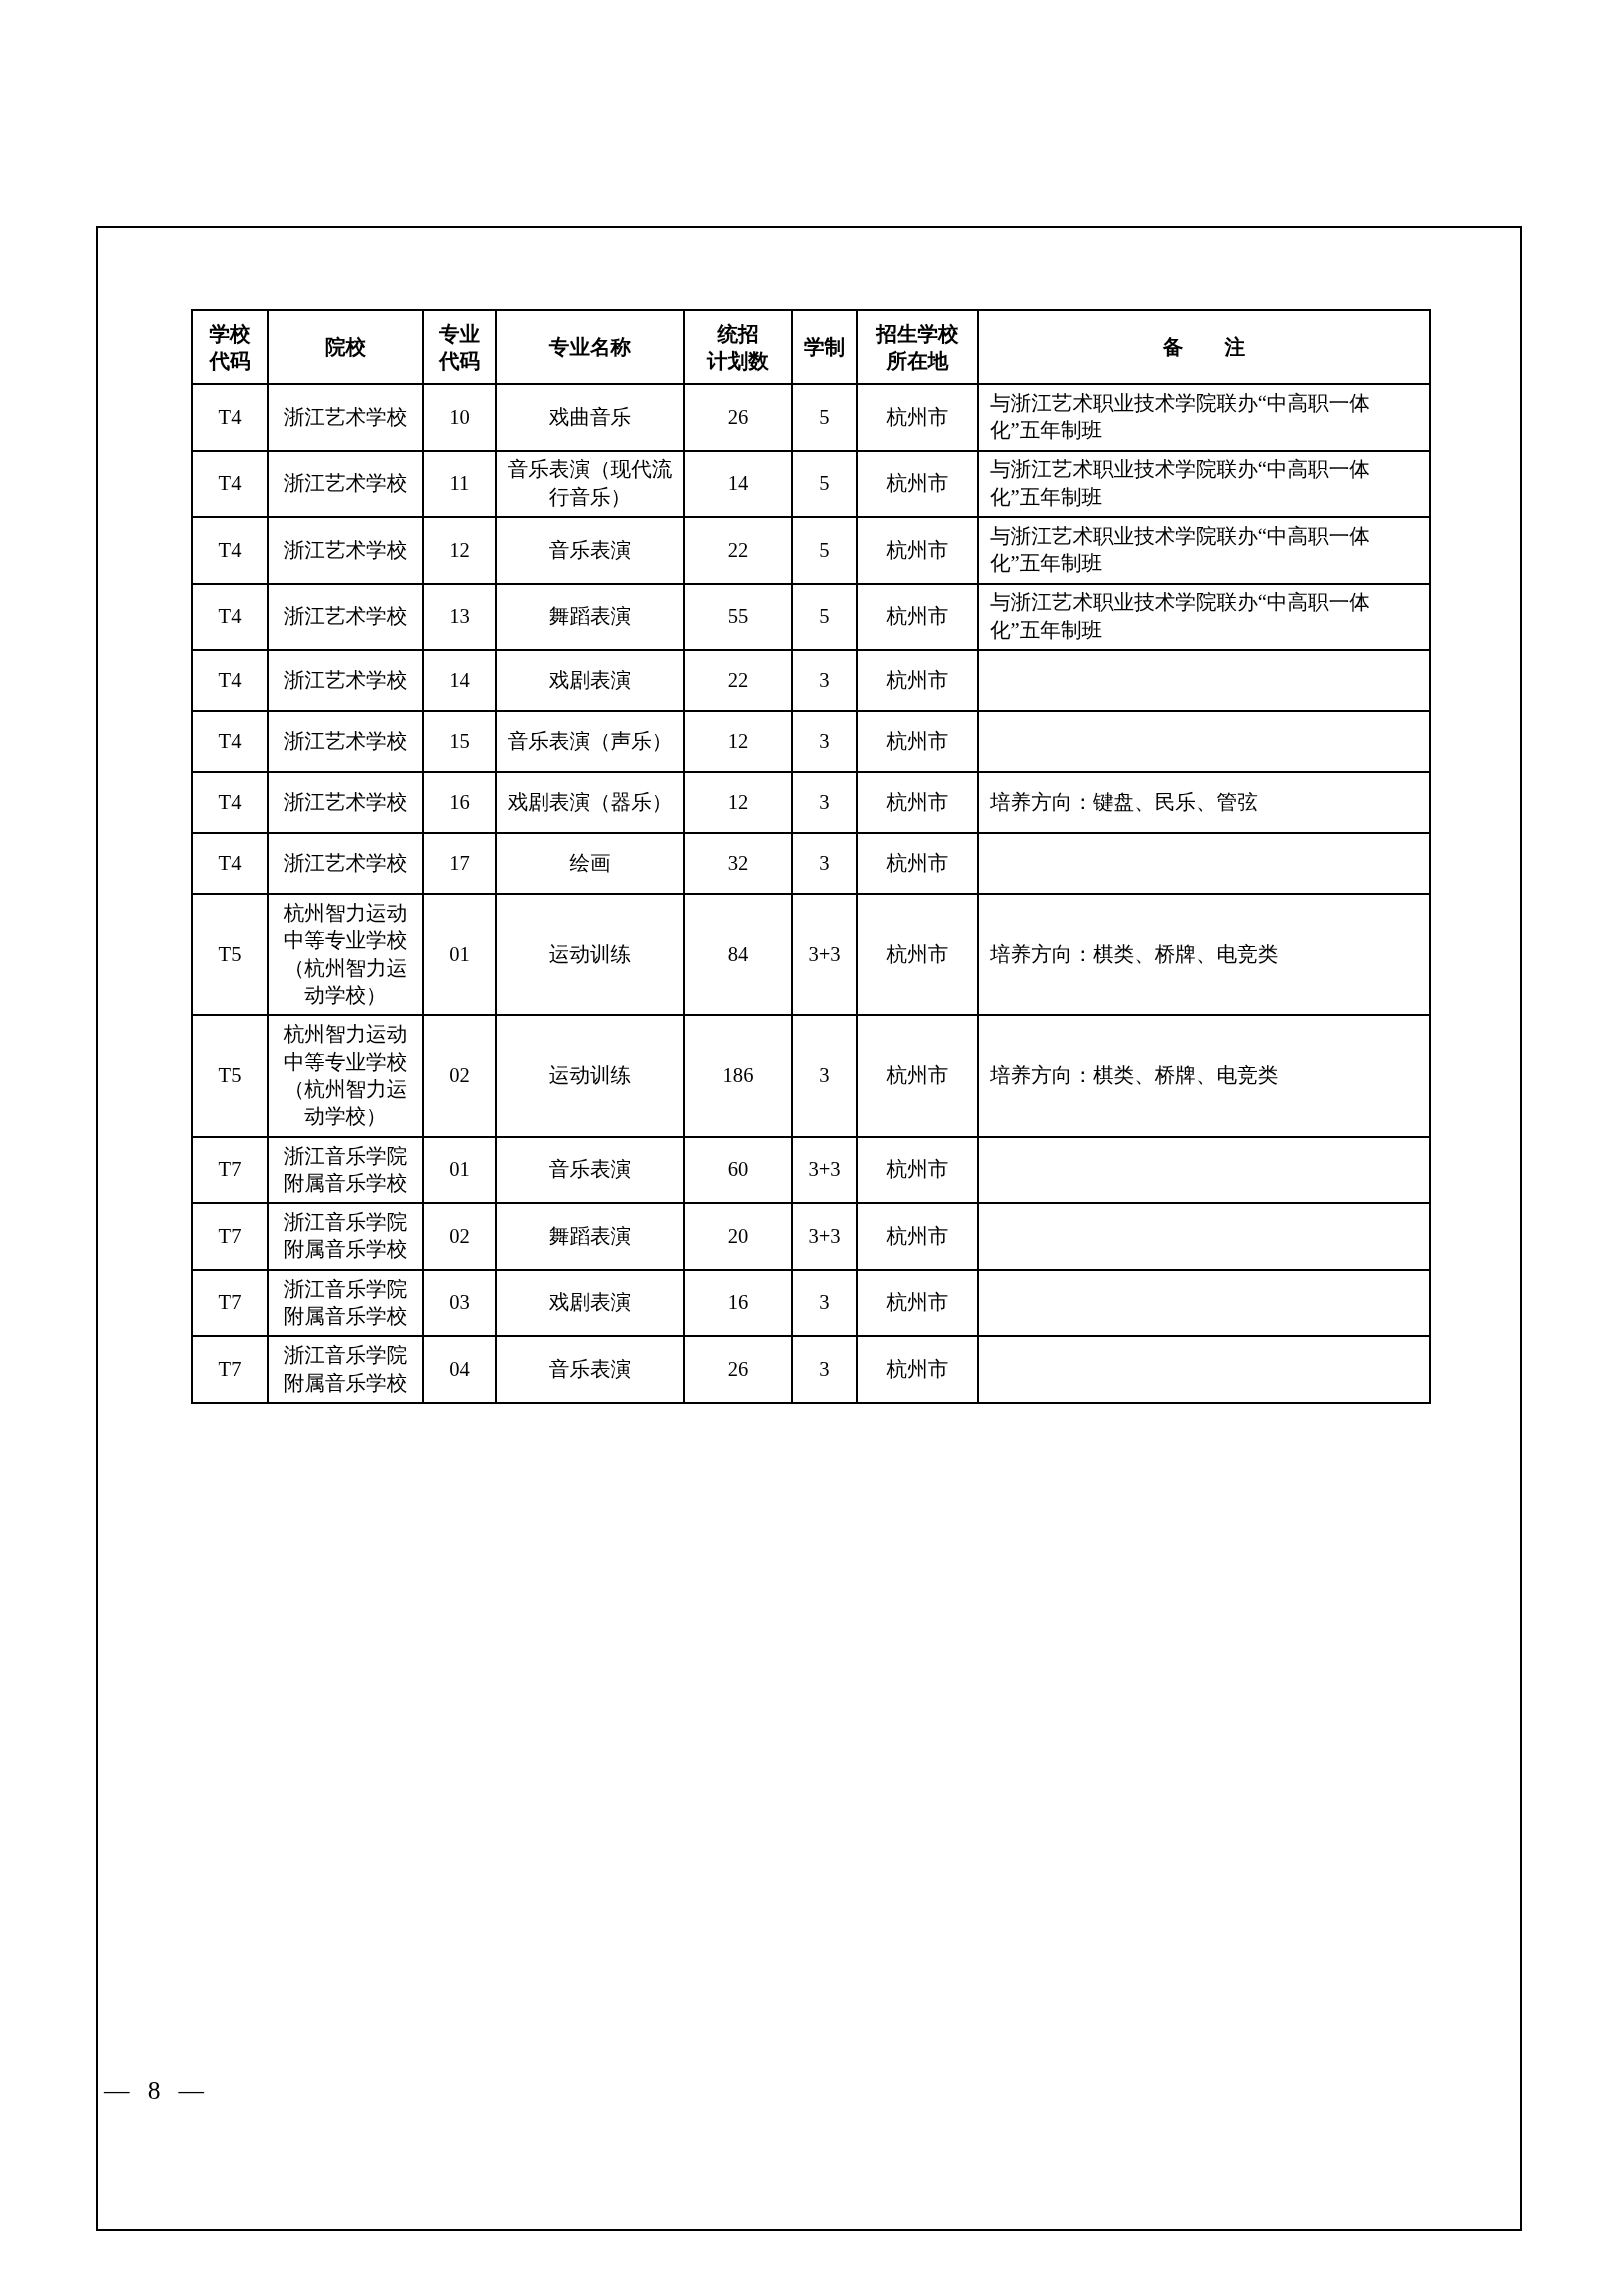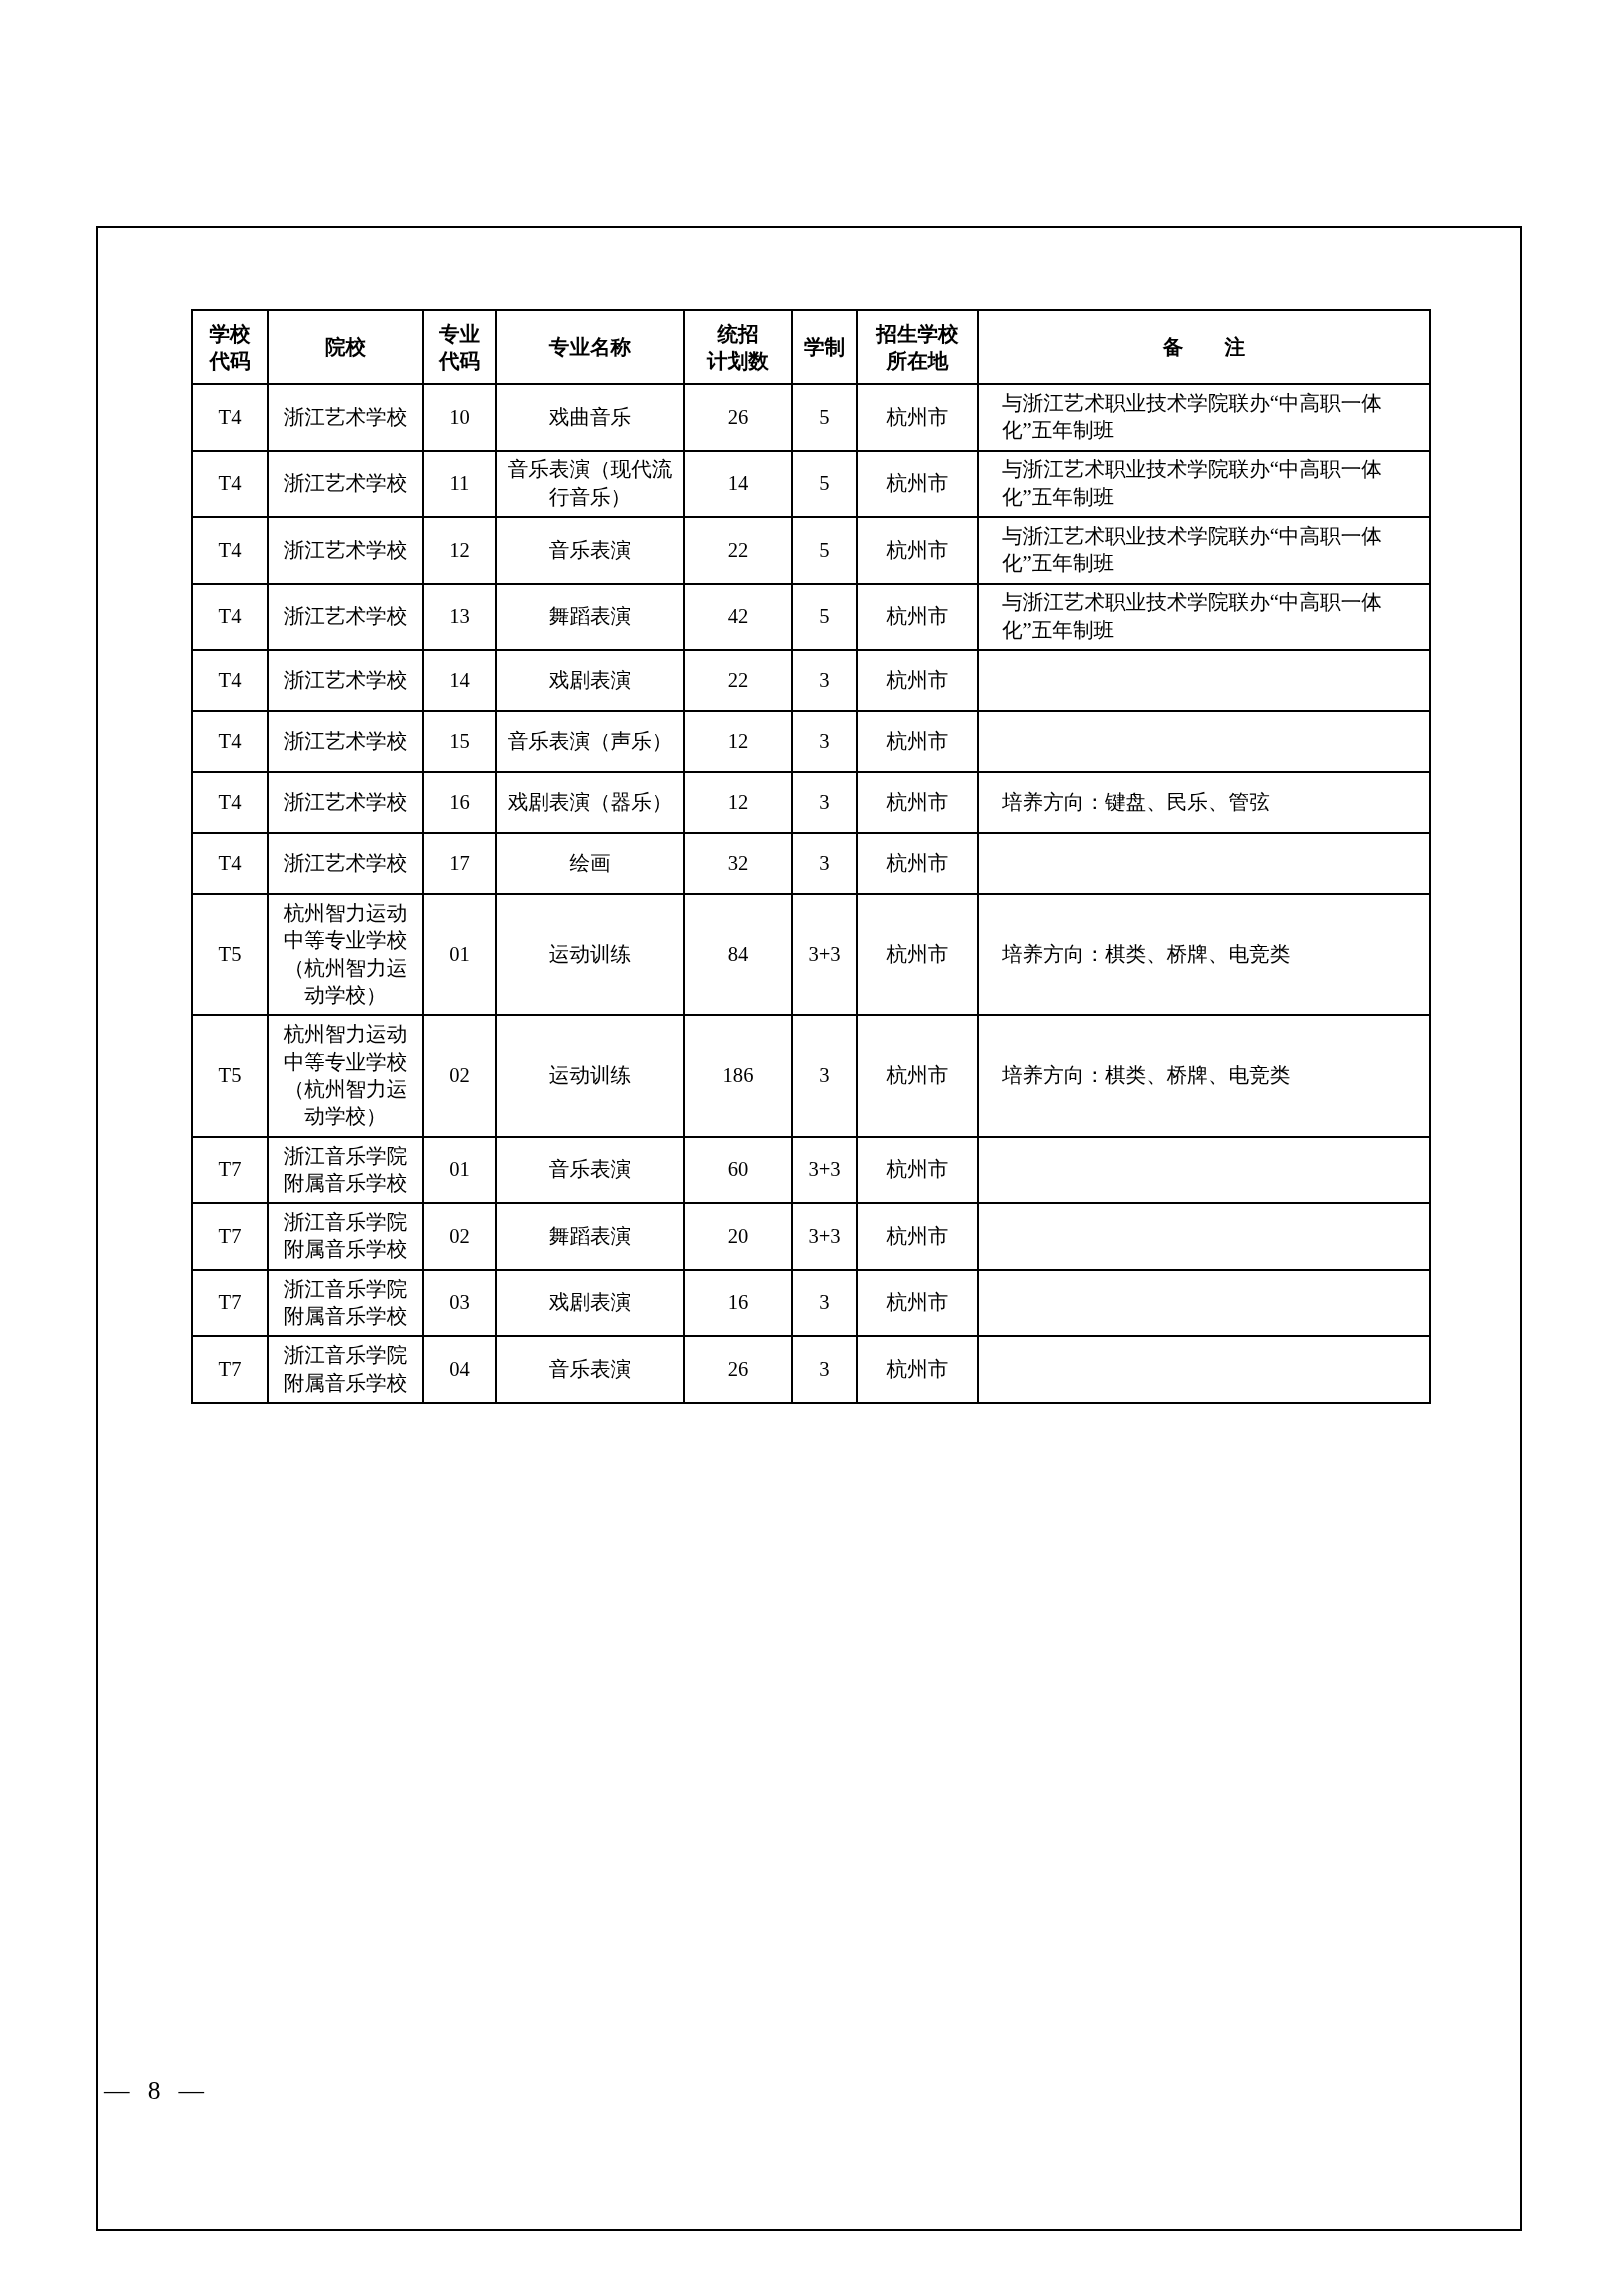--- a/index.html
+++ b/index.html
@@ -46,21 +46,21 @@
   }
   .plan-table thead th {
     font-family: "Liberation Sans", "DejaVu Sans", sans-serif;
     font-weight: bold;
     font-size: 20.6px;
   }
   .plan-table thead tr { height: 74px; }
   .plan-table tbody tr { height: 61px; }
   .plan-table td.remark-cell {
     text-align: left;
-    padding-left: 23px;
+    padding-left: 11px;
     padding-right: 5.9px;
   }
   .page-number {
     position: absolute;
     left: 104px;
     top: 2076px;
     font-size: 25.5px;
     letter-spacing: 5.9px;
     color: #000000;
   }
@@ -130,21 +130,21 @@
     <td>5</td>
     <td>杭州市</td>
     <td class="remark-cell">与浙江艺术职业技术学院联办“中高职一体
 化”五年制班</td>
   </tr>
       <tr>
     <td>T4</td>
     <td>浙江艺术学校</td>
     <td>13</td>
     <td>舞蹈表演</td>
-    <td>42</td>
+    <td>55</td>
     <td>5</td>
     <td>杭州市</td>
     <td class="remark-cell">与浙江艺术职业技术学院联办“中高职一体
 化”五年制班</td>
   </tr>
       <tr>
     <td>T4</td>
     <td>浙江艺术学校</td>
     <td>14</td>
     <td>戏剧表演</td>

